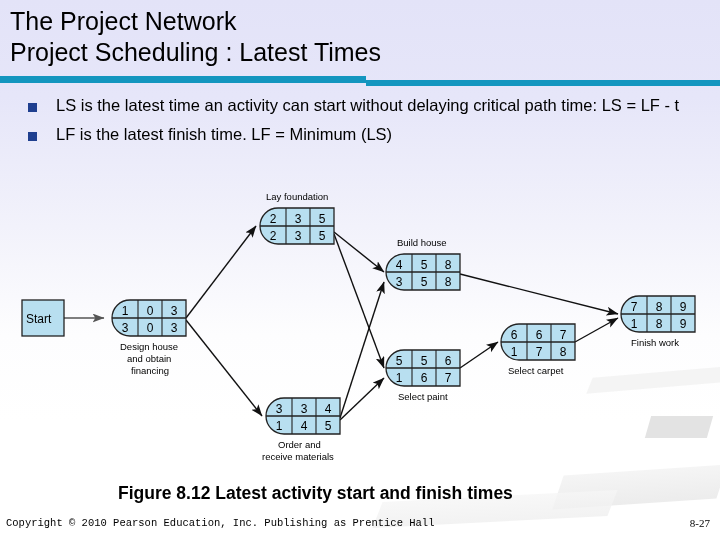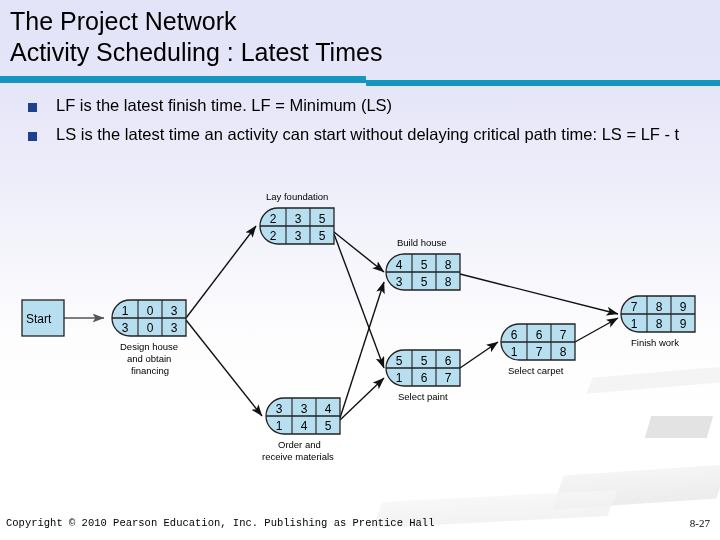--- a/index.html
+++ b/index.html
@@ -172,34 +172,34 @@
 
 <div id="slide">
 
   <div class="deco deco-a"></div>
   <div class="deco deco-d"></div>
   <div class="deco deco-b"></div>
   <div class="deco deco-c"></div>
 
   <div class="title-block">
     <div class="title-line">The Project Network</div>
-    <div class="title-line">Activity Scheduling : Latest Times</div>
+    <div class="title-line">Project Scheduling : Latest Times</div>
   </div>
 
   <div class="rule-left"></div>
   <div class="rule-right"></div>
 
   <div class="bullets">
     <div class="bullet-row">
       <span class="bullet-mark"></span>
-      <span class="bullet-text">LF is the latest finish time.  LF = Minimum (LS)</span>
+      <span class="bullet-text">LS is the latest time an activity can start without delaying critical path time:  LS = LF - t</span>
     </div>
     <div class="bullet-row">
       <span class="bullet-mark"></span>
-      <span class="bullet-text">LS is the latest time an activity can start without delaying critical path time:  LS = LF - t</span>
+      <span class="bullet-text">LF is the latest finish time.  LF = Minimum (LS)</span>
     </div>
   </div>
 
   <div id="diagram">
     <svg width="720" height="310" viewBox="0 0 720 310" xmlns="http://www.w3.org/2000/svg">
       <defs>
         <marker id="arw" markerWidth="9" markerHeight="9" refX="8.2" refY="3.2" orient="auto" markerUnits="strokeWidth">
           <path d="M0,0 L8.5,3.2 L0,6.4 L2,3.2 z" fill="#111111"></path>
         </marker>
         <marker id="arwg" markerWidth="9" markerHeight="9" refX="8.2" refY="3.2" orient="auto" markerUnits="strokeWidth">
@@ -331,16 +331,17 @@
         <text class="cell-num" x="659" y="139">8</text>
         <text class="cell-num" x="683" y="139">9</text>
         <text class="cell-num" x="634" y="156">1</text>
         <text class="cell-num" x="659" y="156">8</text>
         <text class="cell-num" x="683" y="156">9</text>
         <text class="node-label" x="631" y="174">Finish work</text>
       </g>
     </svg>
   </div>
 
+  <div class="caption">Figure 8.12   Latest activity start and finish times</div>
   <div class="copyright">Copyright © 2010 Pearson Education, Inc. Publishing as Prentice Hall</div>
   <div class="pagenum">8-27</div>
 
 </div>
 
 </body></html>

